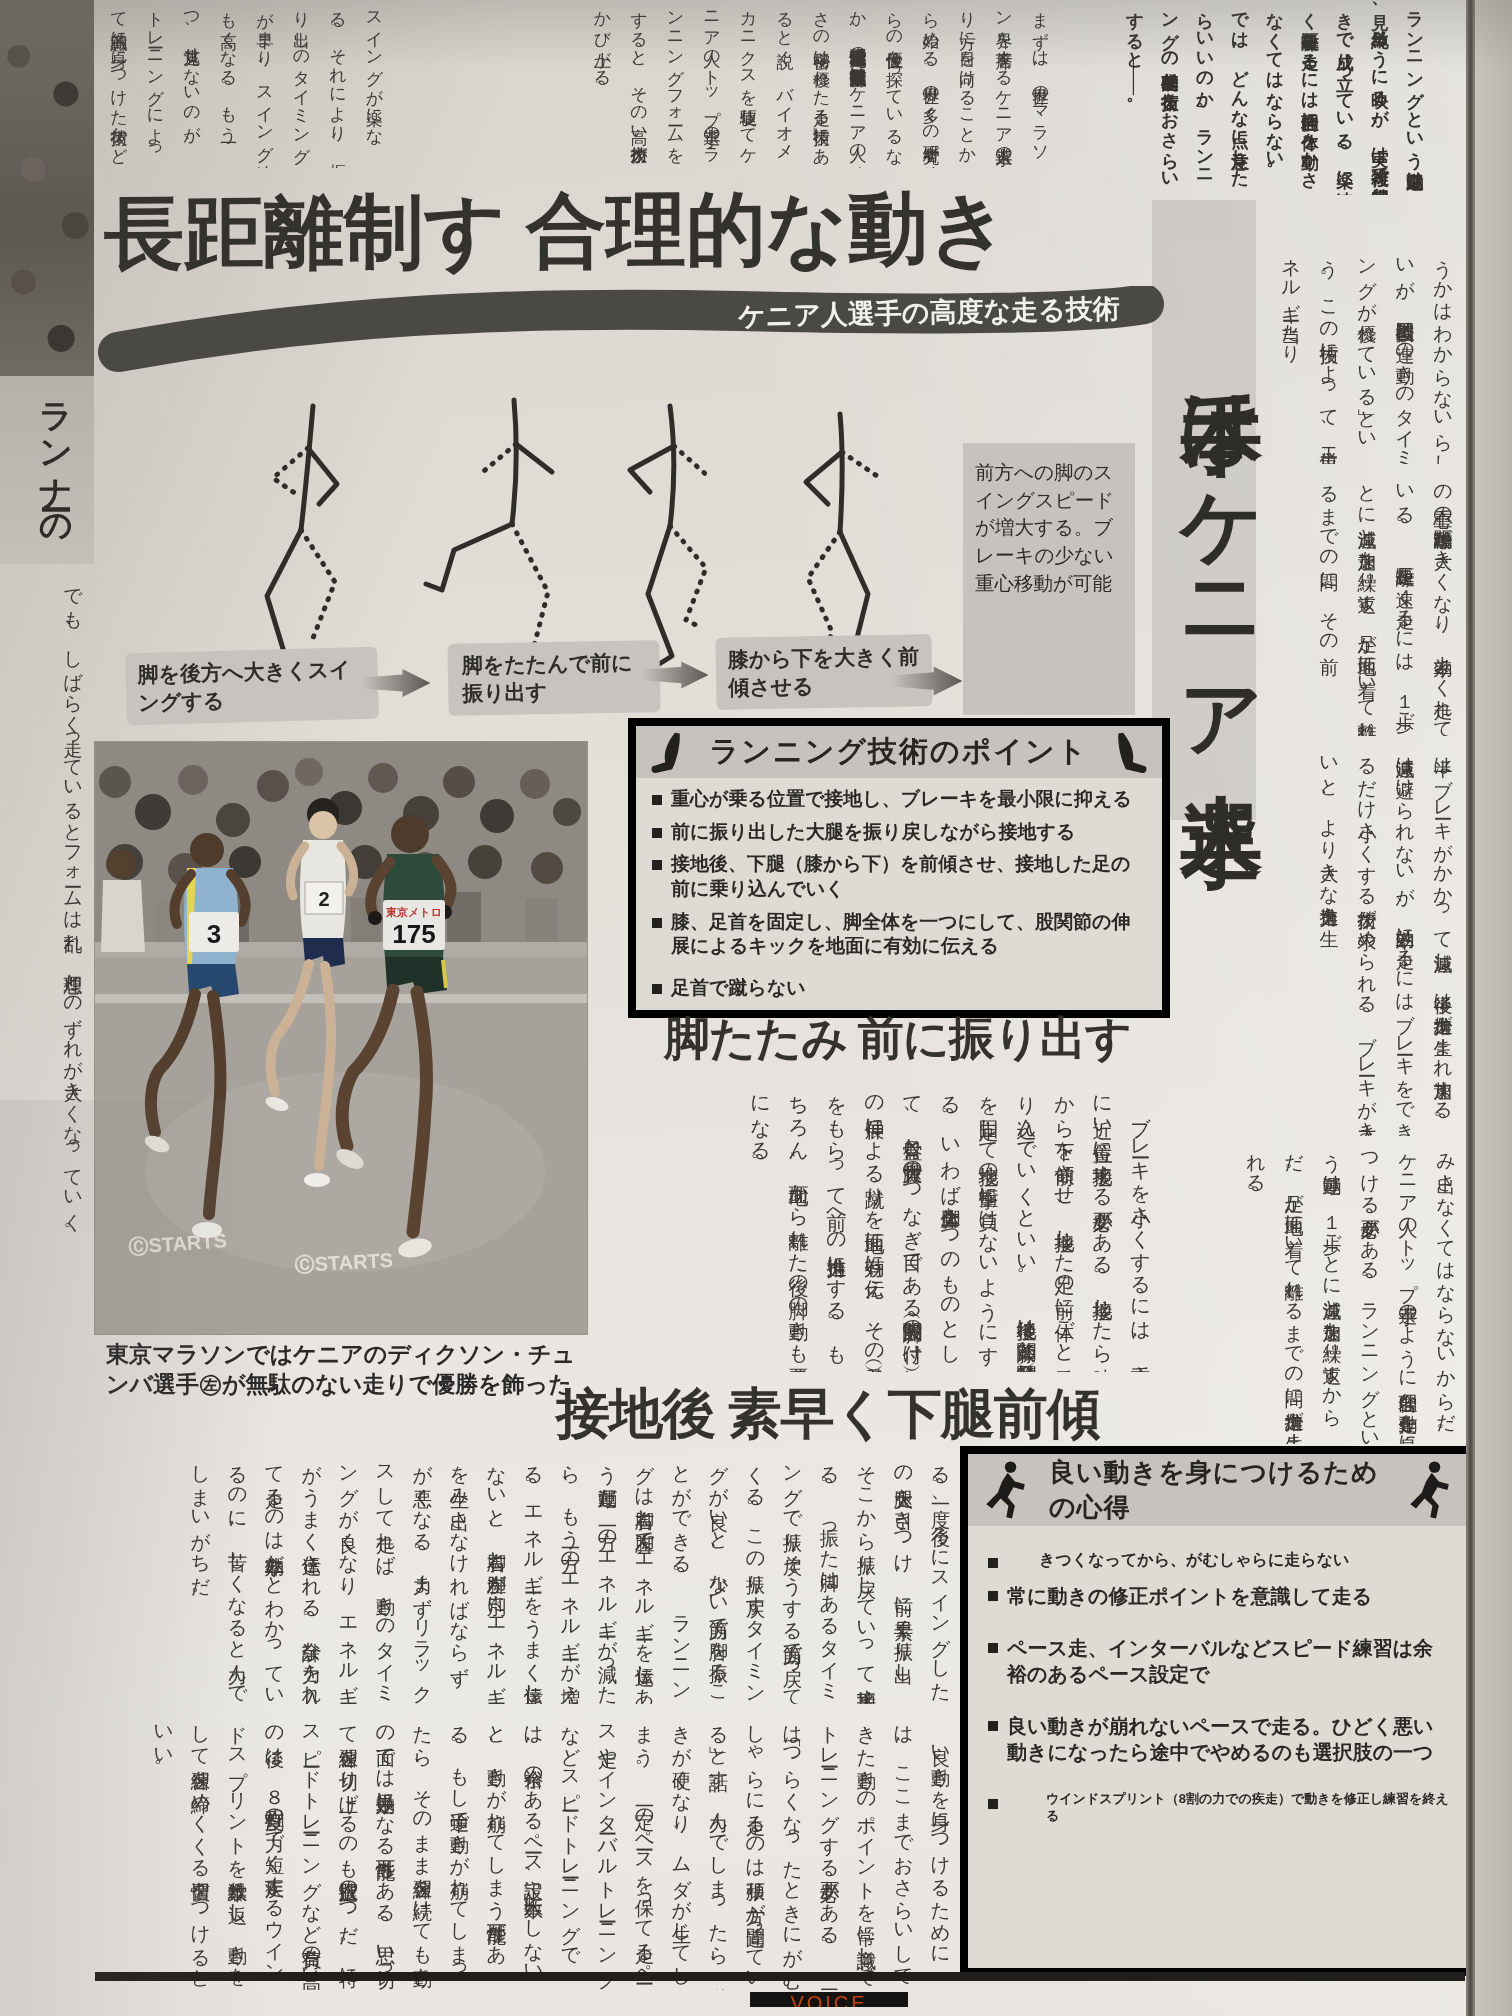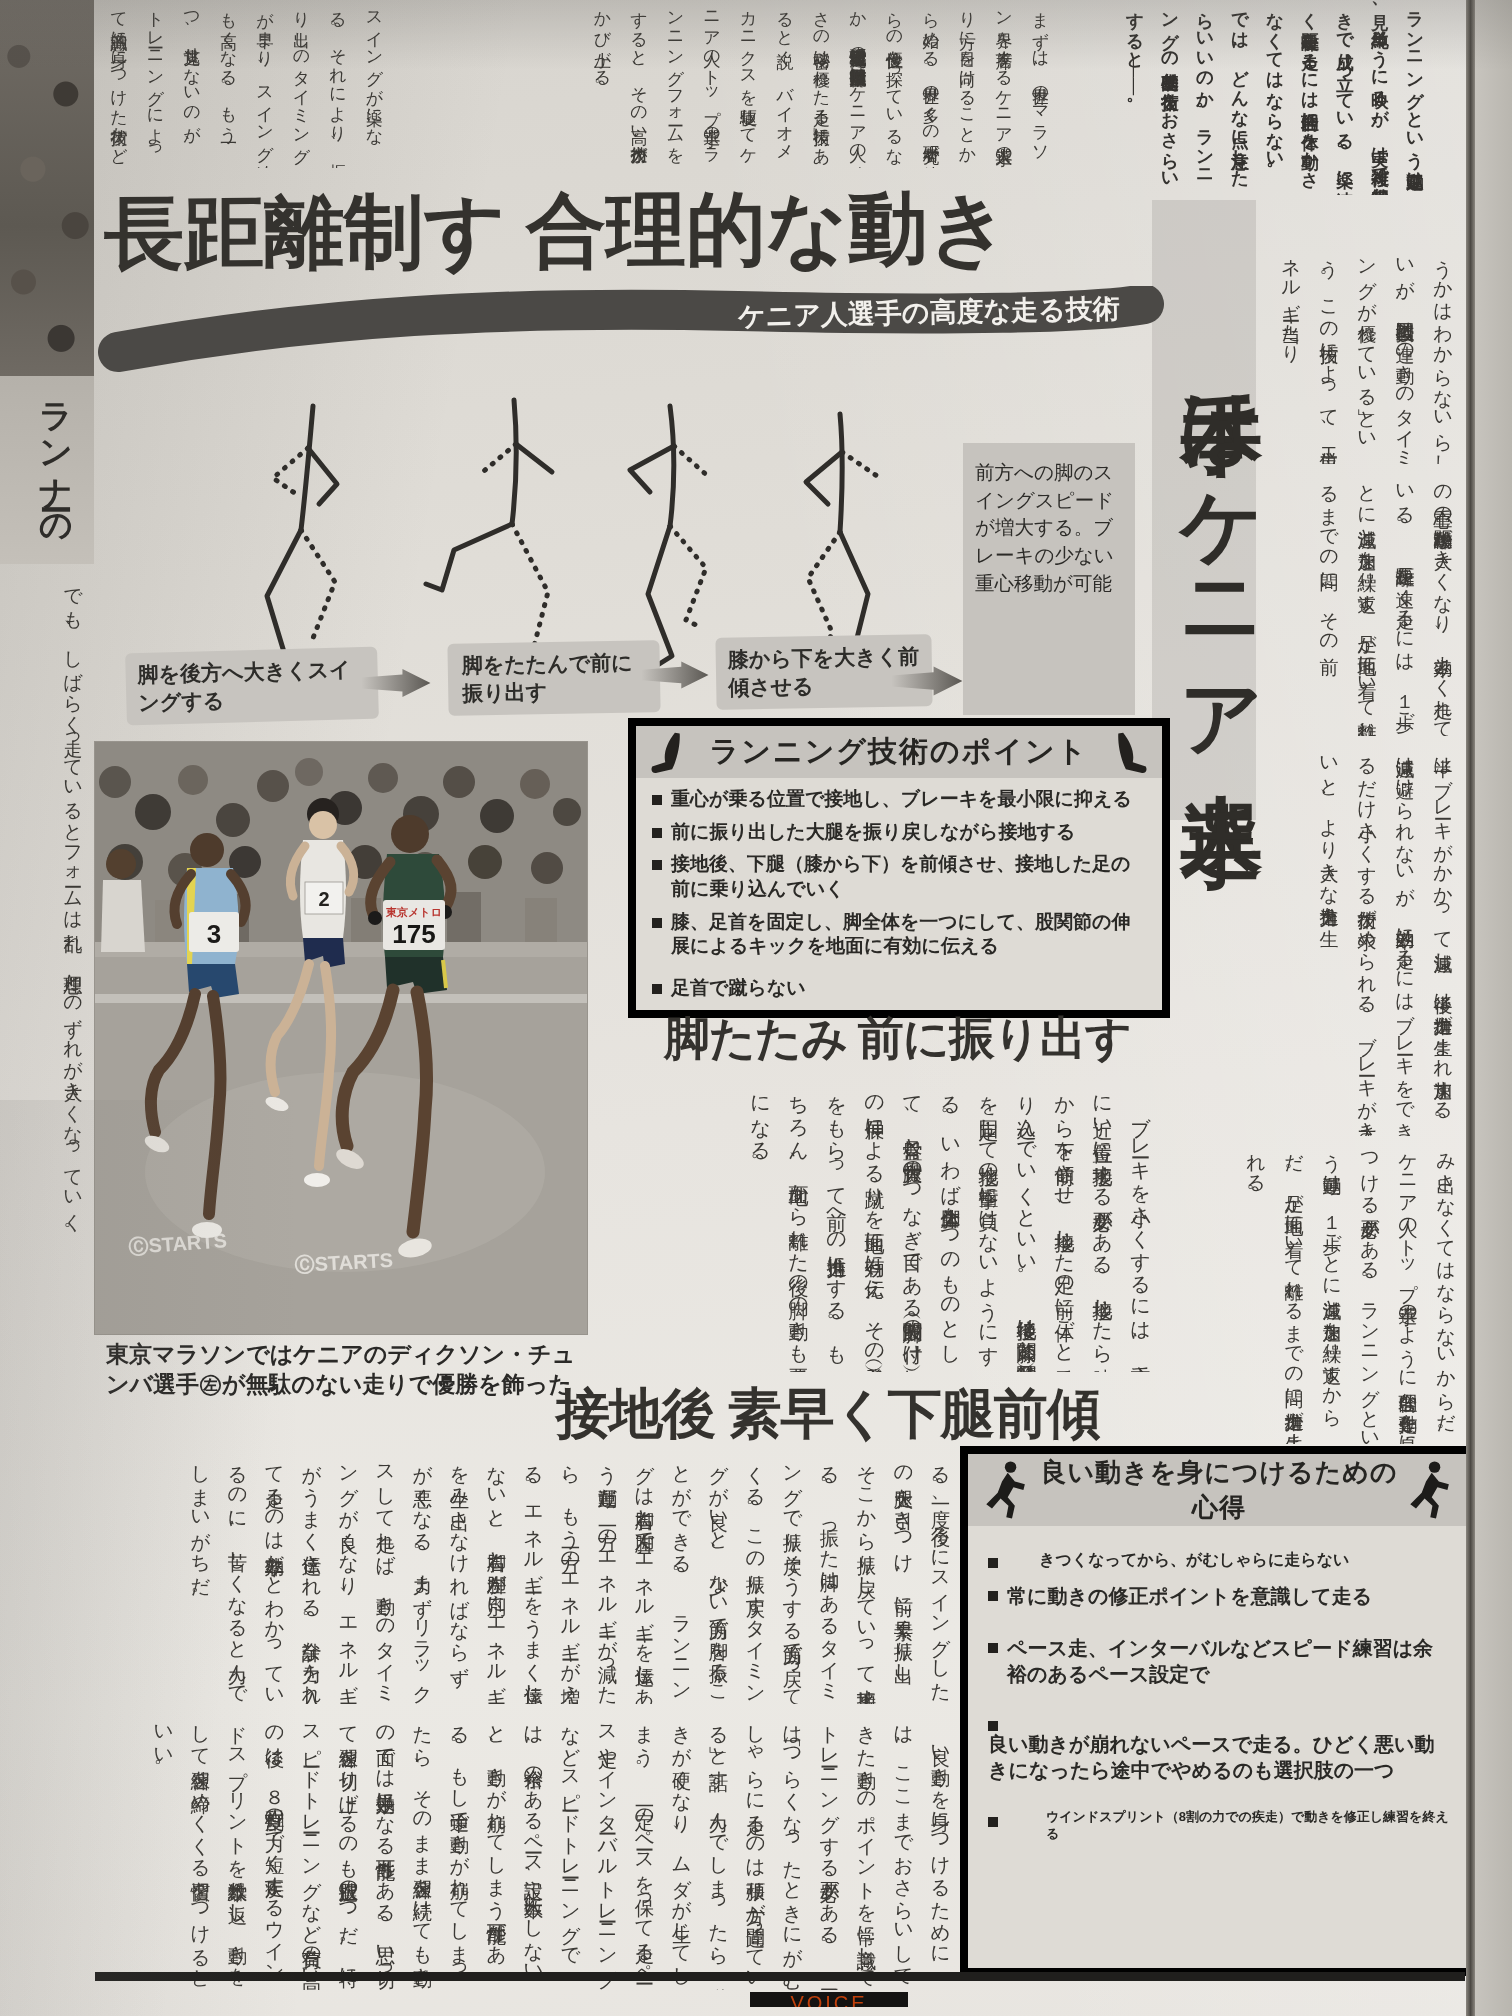--- a/index.html
+++ b/index.html
@@ -282,40 +282,40 @@
 <div class="vcol" style="left:95px;top:1452px;width:864px;height:252px;font-size:19.5px;line-height:37px;">る。一度、後ろにスイングした脚の大腿を引きつけ、前に素早く振り出し、そこから振り戻していって接地する。　振った脚はあるタイミングで振り戻そうする筋力で戻ってくる。この振り戻すタイミングが良いと、少ない筋力で脚を振ることができる。　ランニングは右脚と左脚でエネルギーを伝達しあう運動だ。一方のエネルギーが減ったら、もう一方のエネルギーが増える。エネルギーをうまく伝達しないと、右脚と左脚が別々にエネルギーを生み出さなければならず、効率が悪くなる。力まずリラックスして走れば、動きのタイミングが良くなり、エネルギーがうまく伝達される。余計な力を入れて走るのは非効率だとわかっているのに、苦しくなると力んでしまいがちだ。</div>
 <div class="vcol" style="left:95px;top:1712px;width:864px;height:278px;font-size:19.5px;line-height:37px;">　良い動きを身につけるためには、ここまでおさらいしてきた動きのポイントを常に意識してトレーニングする必要がある。　岡田教授は「つらくなったときにがむしゃらに走るのは頑張り方が間違っている」と話す。力んでしまったら、動きが硬くなり、ムダが生じてしまう。　一定のペースを保って走るペース走やインターバルトレーニングなどスピードトレーニングでは、余裕のあるペース設定、本数にしないと、動きが崩れてしまう可能性がある。もし途中で動きが崩れてしまったら、そのまま練習を続けても動きの面では逆効果になる可能性もある。思い切って練習を切り上げるのも選択肢の一つだ。特にスピードトレーニングなど負荷の高い練習の後は、８割程度の力で短く疾走するウインドスプリントを数本繰り返し、動きを修正して練習を締めくくる習慣をつけるといい。</div>
 
 
 <div class="box" style="left:960px;top:1446px;width:502px;height:514px;">
   <div class="boxhead" style="height:72px;padding:0 12px;">
     <svg width="54" height="60" viewBox="0 0 70 84" style="flex:0 0 auto;">
       <circle cx="40" cy="10" r="8" fill="#1d1c1a"></circle>
       <path d="M36,18 L46,30 L60,34 L58,42 L44,38 L36,52 L46,64 L42,82 L34,80 L37,64 L26,54 L14,68 L6,62 L22,46 L28,30 Z" fill="#1d1c1a"></path>
     </svg>
-    <div style="flex:1;text-align:center;font-size:26px;letter-spacing:1px;">良い動きを身につけるための心得</div>
+    <div style="flex:1;text-align:left;font-size:26px;letter-spacing:1px;margin-left:15px;">良い動きを身につけるための心得</div>
     <svg width="54" height="60" viewBox="0 0 70 84" style="flex:0 0 auto;">
       <circle cx="40" cy="10" r="8" fill="#1d1c1a"></circle>
       <path d="M36,18 L46,30 L60,34 L58,42 L44,38 L36,52 L46,64 L42,82 L34,80 L37,64 L26,54 L14,68 L6,62 L22,46 L28,30 Z" fill="#1d1c1a"></path>
     </svg>
   </div>
   <div style="padding:24px 20px 0 20px;">
     <div class="item" style="font-size:16px;line-height:1.3;margin-bottom:12px;gap:32px;">
         <span class="sq"></span>
         <span>きつくなってから、がむしゃらに走らない</span>
       </div>
     <div class="item" style="font-size:20px;line-height:1.3;margin-bottom:26px;">
         <span class="sq"></span>
         <span>常に動きの修正ポイントを意識して走る</span>
       </div>
     <div class="item" style="font-size:20px;line-height:1.3;margin-bottom:26px;">
         <span class="sq"></span>
         <span>ペース走、インターバルなどスピード練習は余裕のあるペース設定で</span>
       </div>
-    <div class="item" style="font-size:20px;line-height:1.3;margin-bottom:26px;flex-direction:column;">
+    <div class="item" style="font-size:20px;line-height:1.3;margin-bottom:26px;">
         <span class="sq"></span>
         <span>良い動きが崩れないペースで走る。ひどく悪い動きになったら途中でやめるのも選択肢の一つ</span>
       </div>
     <div class="item" style="font-size:13px;line-height:1.3;gap:39px;">
         <span class="sq"></span>
         <span>ウインドスプリント（8割の力での疾走）で動きを修正し練習を終える</span>
       </div>
   </div>
 </div>
 

